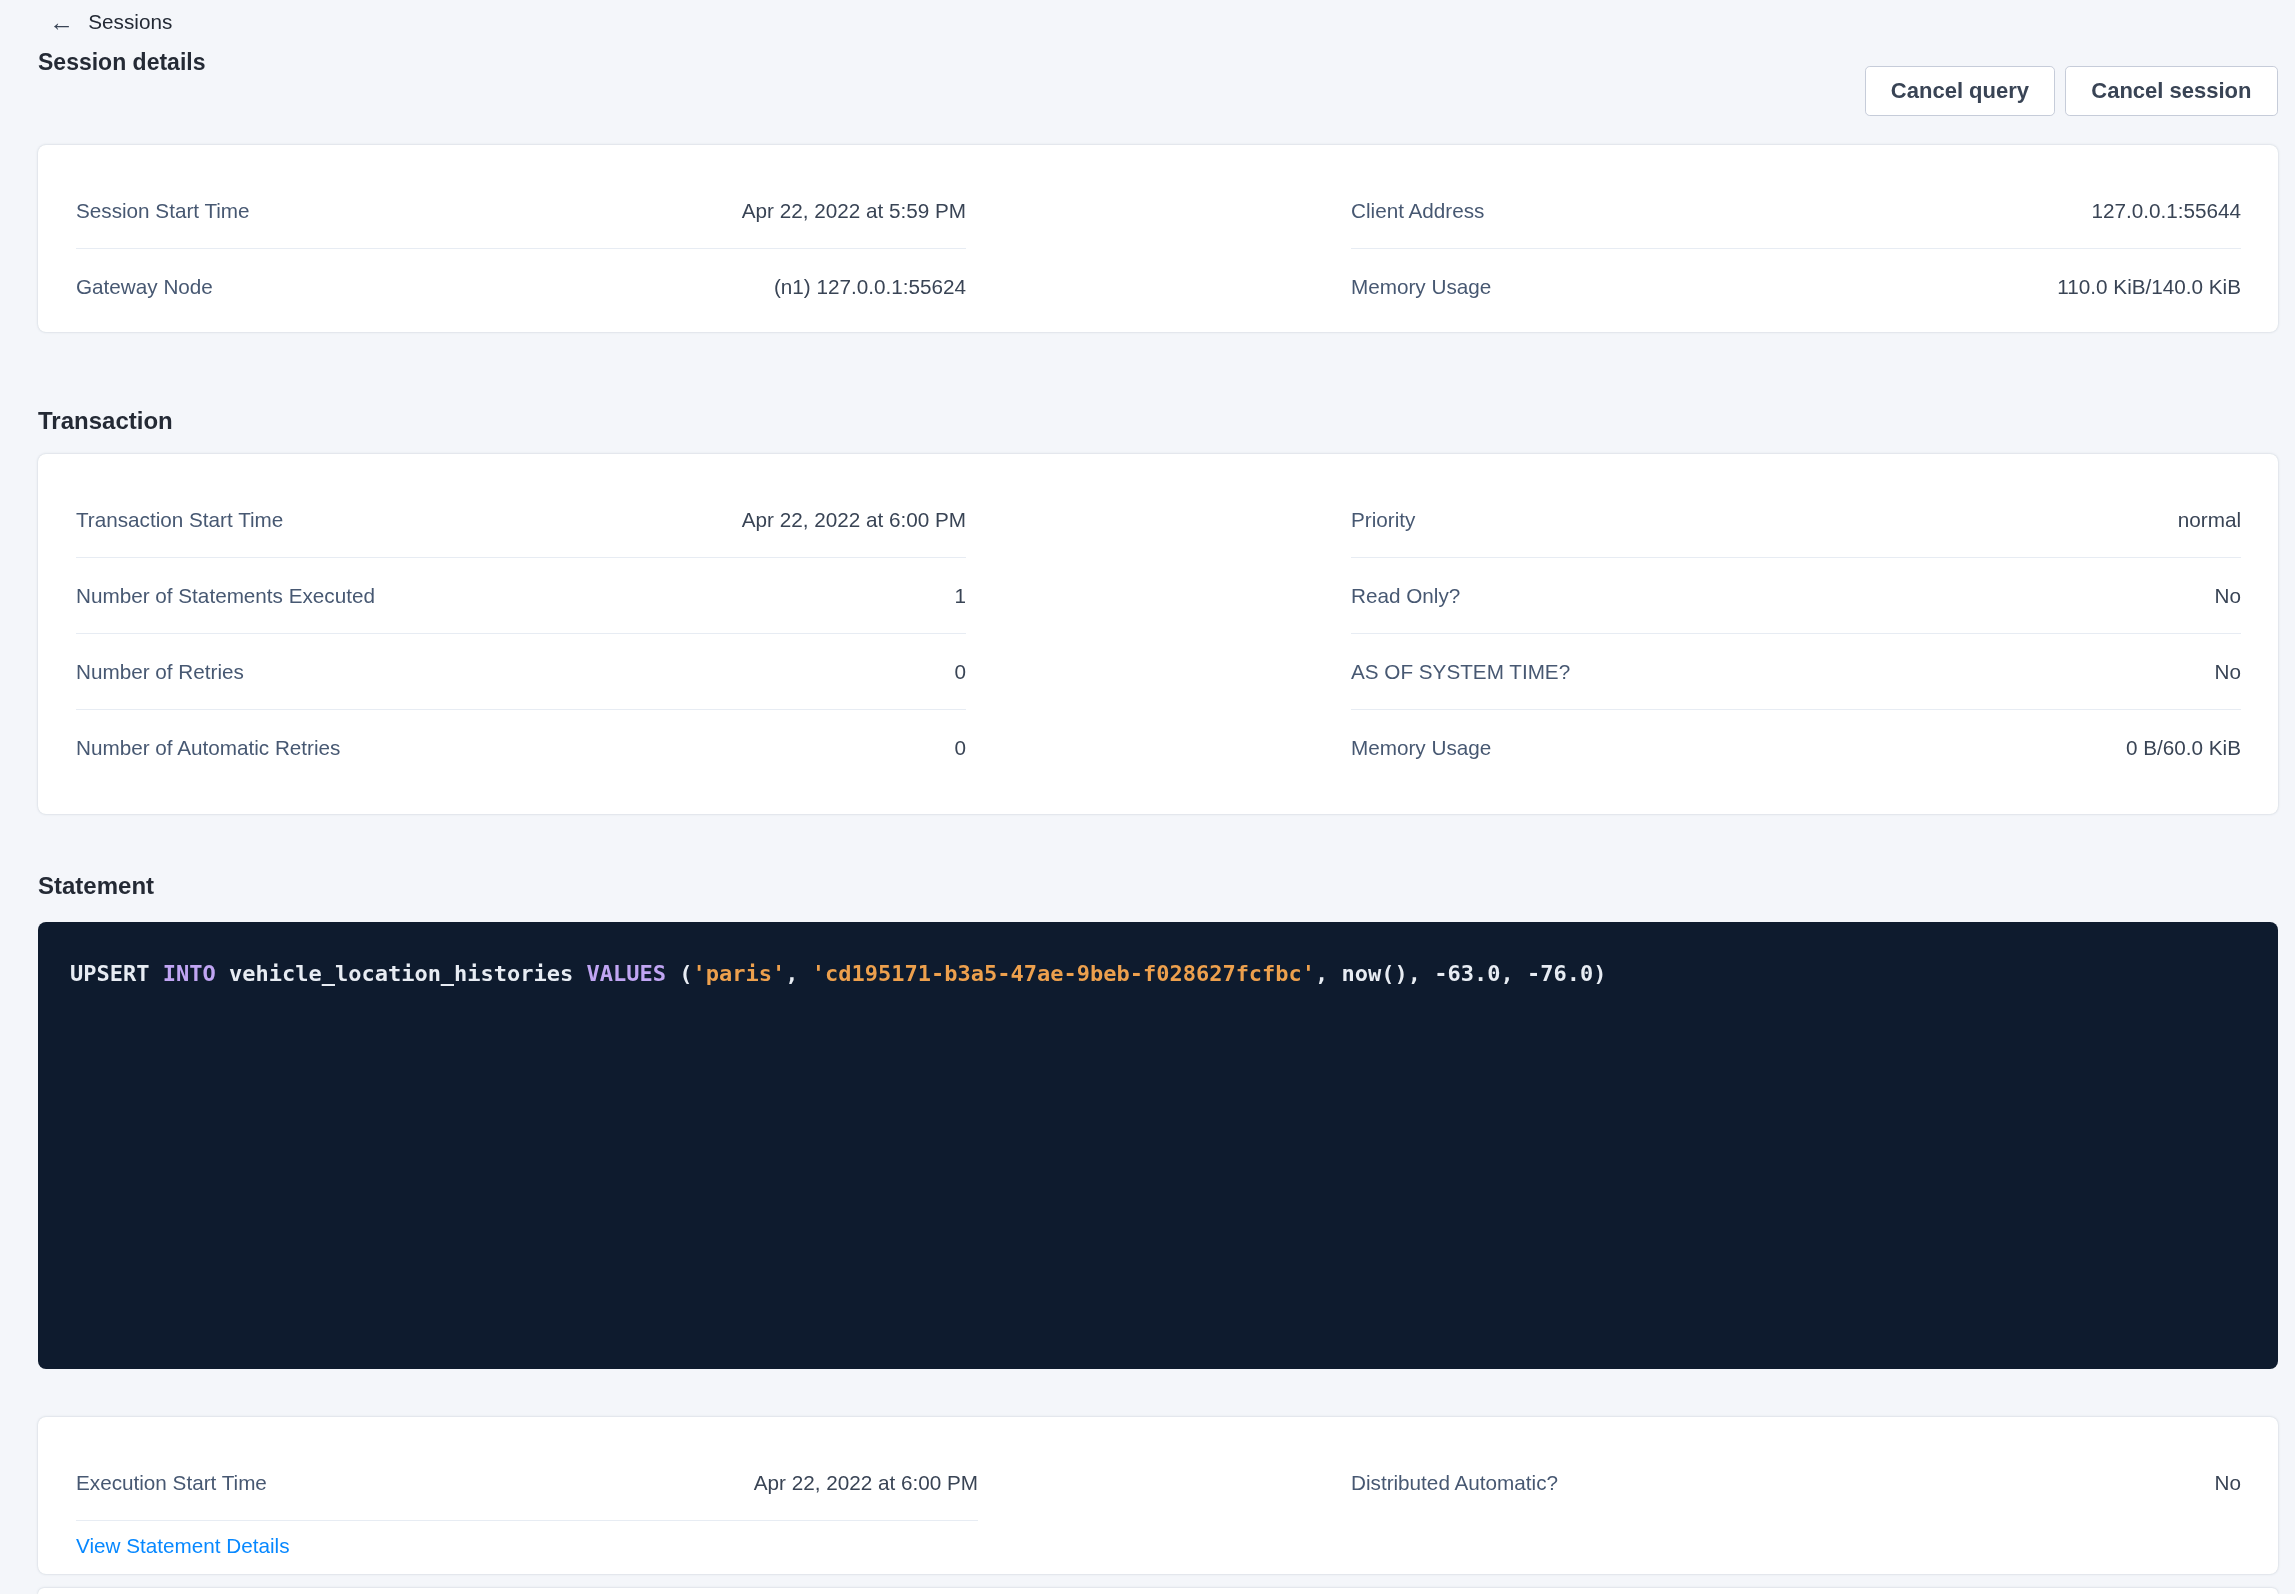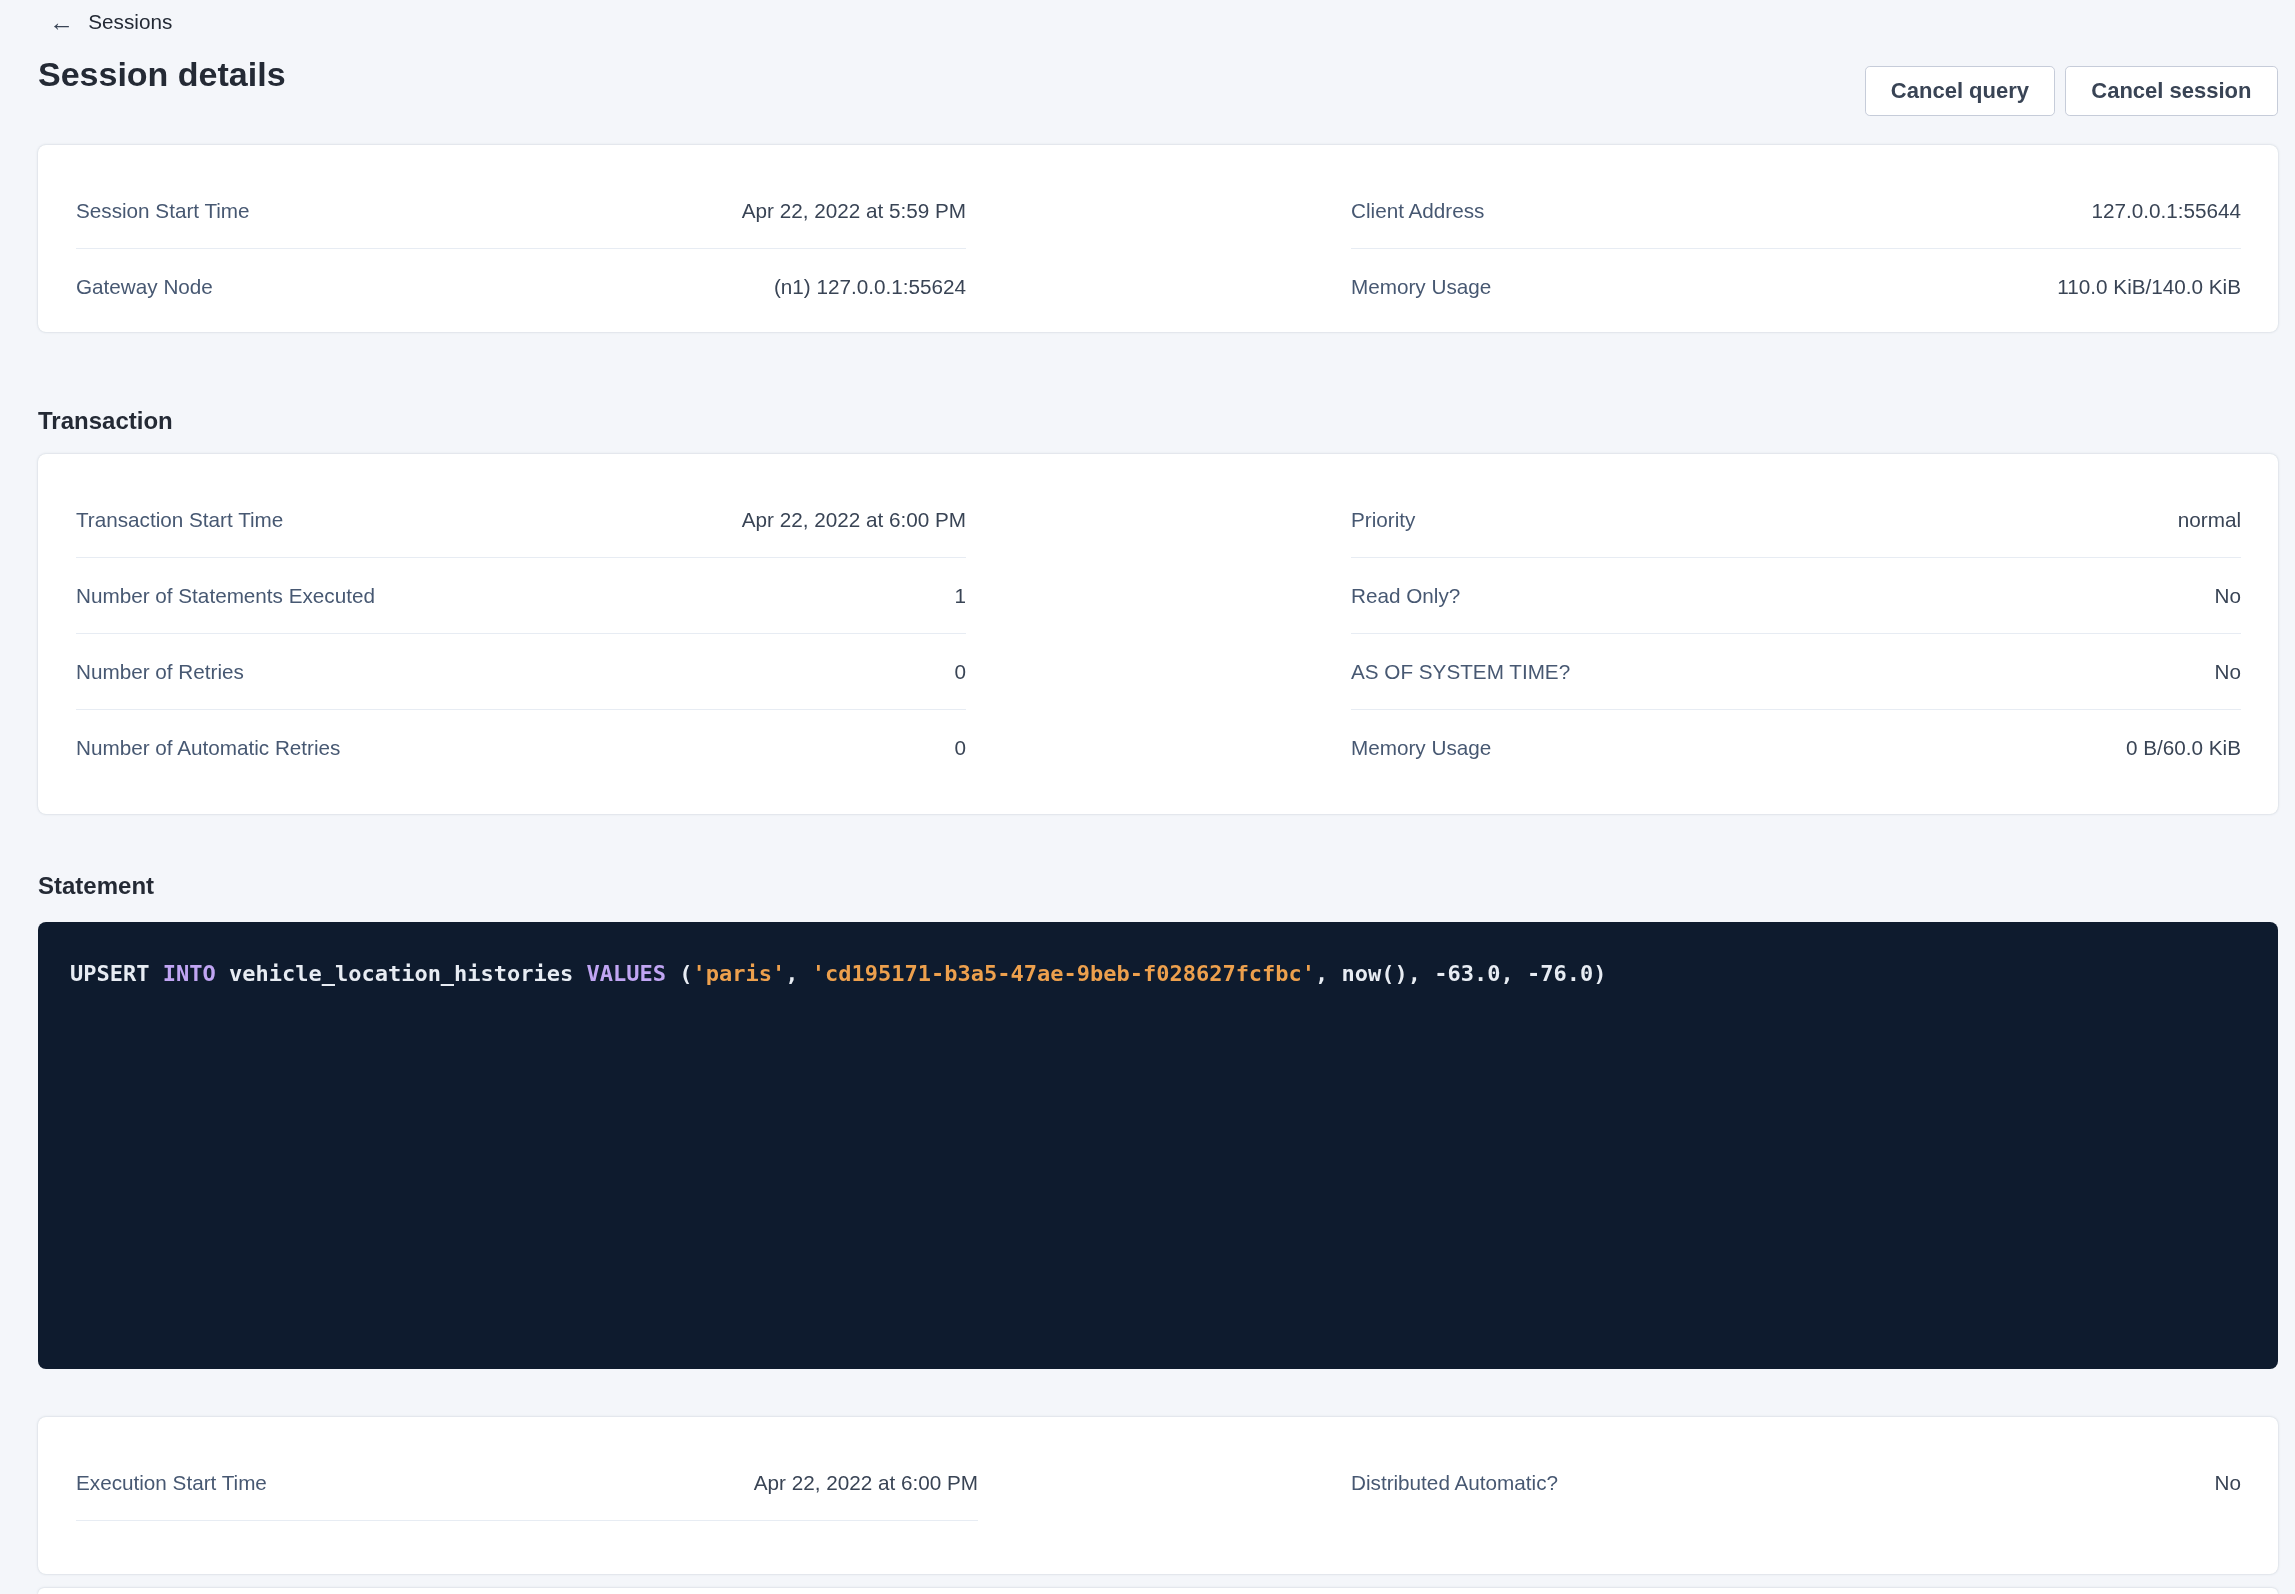--- a/index.html
+++ b/index.html
@@ -11,22 +11,22 @@
     color:var(--text, #394455);
     overflow:hidden;
   }
   .breadcrumb {
     position:absolute; left:49px; top:9.5px;
     display:flex; align-items:center; gap:14.3px;
     font-size:20.7px; color:var(--heading,#242a35); cursor:pointer;
   }
   .breadcrumb .arrow { font-size:25px; line-height:1; color:var(--text,#394455); }
   .page-title {
-    position:absolute; left:38px; top:55px;
-    font-size:34px; font-weight:600; color:var(--heading,#242a35);
+    position:absolute; left:38px; top:49px;
+    font-size:23px; font-weight:600; color:var(--heading,#242a35);
   }
   .actions { position:absolute; top:66px; right:17.5px; display:flex; gap:10.3px; }
   .btn {
     height:50px; padding:2px 25px;
     background:var(--card_bg,#fff);
     border:1.6px solid var(--button_border,#c6ccd9);
     border-radius:4.8px;
     font-family:inherit; font-size:22px; font-weight:700;
     color:var(--text,#394455);
     display:flex; align-items:center; cursor:pointer;
@@ -161,20 +161,23 @@
   <h2 class="section-heading" id="heading-statement">Statement</h2>
 
   <div class="codeblock"><code><span class="tok-plain">UPSERT </span><span class="tok-keyword">INTO</span><span class="tok-plain"> vehicle_location_histories </span><span class="tok-keyword">VALUES</span><span class="tok-plain"> (</span><span class="tok-string">'paris'</span><span class="tok-plain">, </span><span class="tok-string">'cd195171-b3a5-47ae-9beb-f028627fcfbc'</span><span class="tok-plain">, now(), -63.0, -76.0)</span></code></div>
 
   <div class="card" id="card-execution">
     <div class="col col-left">
       <div class="srow">
         <span class="label">Execution Start Time</span>
         <span class="value">Apr 22, 2022 at 6:00 PM</span>
       </div>
+      <div class="link-row">
+        <span class="link">View Statement Details</span>
+      </div>
     </div>
     <div class="col col-right">
       <div class="srow last">
         <span class="label">Distributed Automatic?</span>
         <span class="value">No</span>
       </div>
     </div>
   </div>
 
   <div class="next-card-strip"></div>

